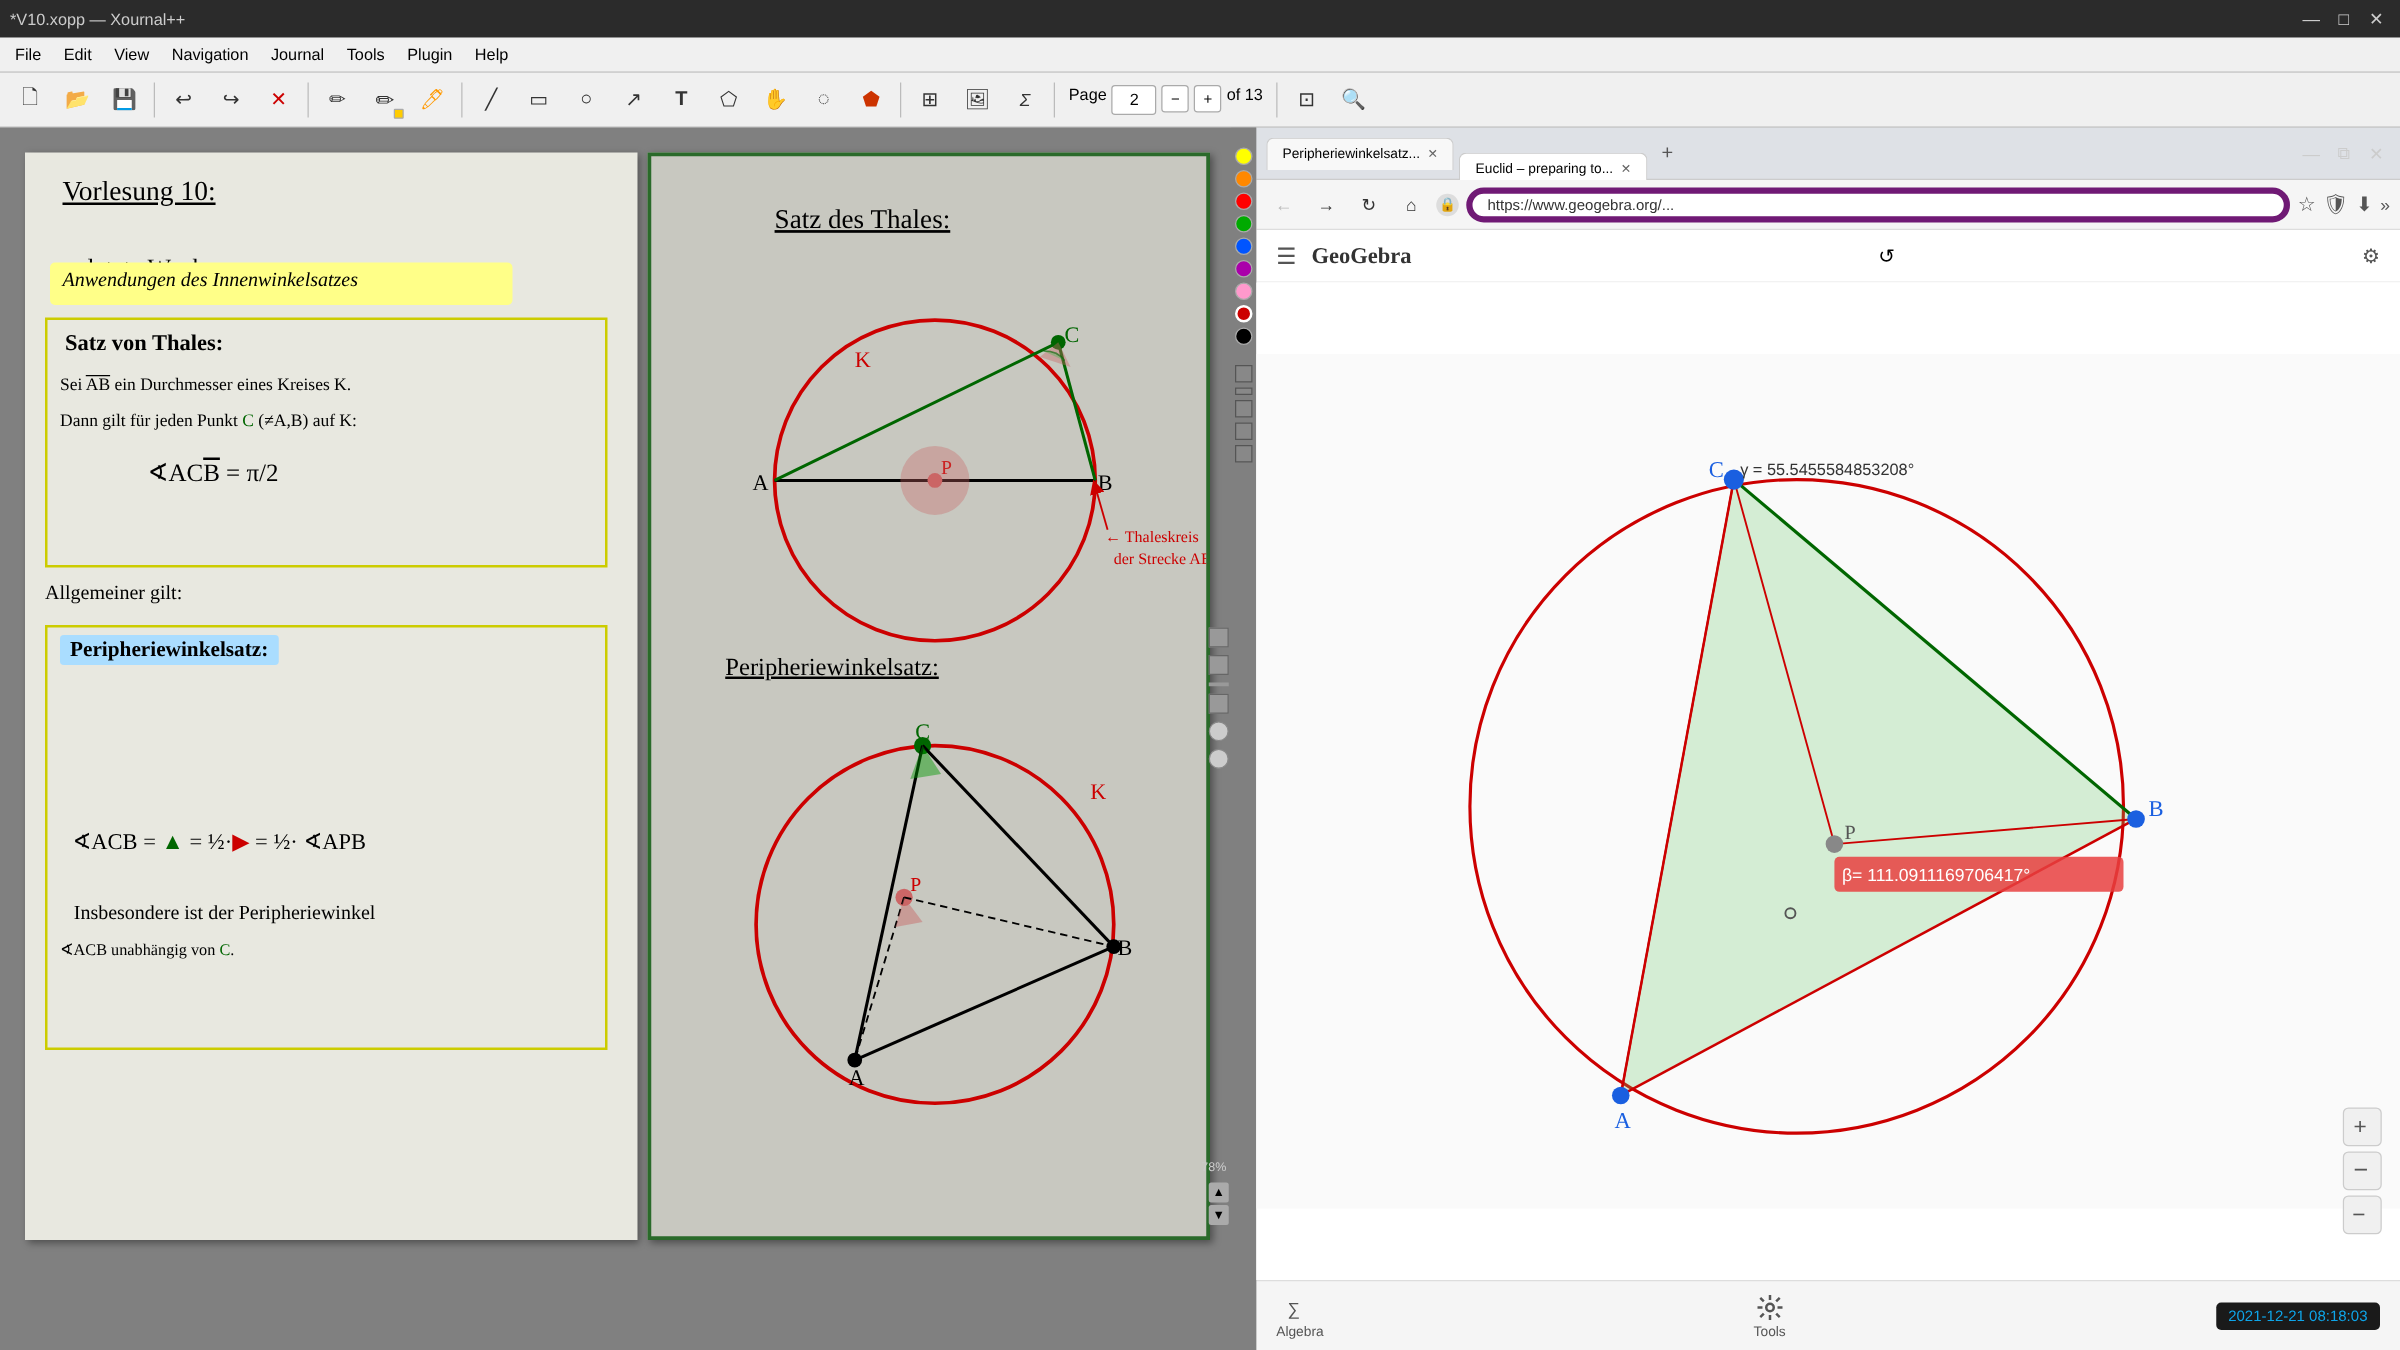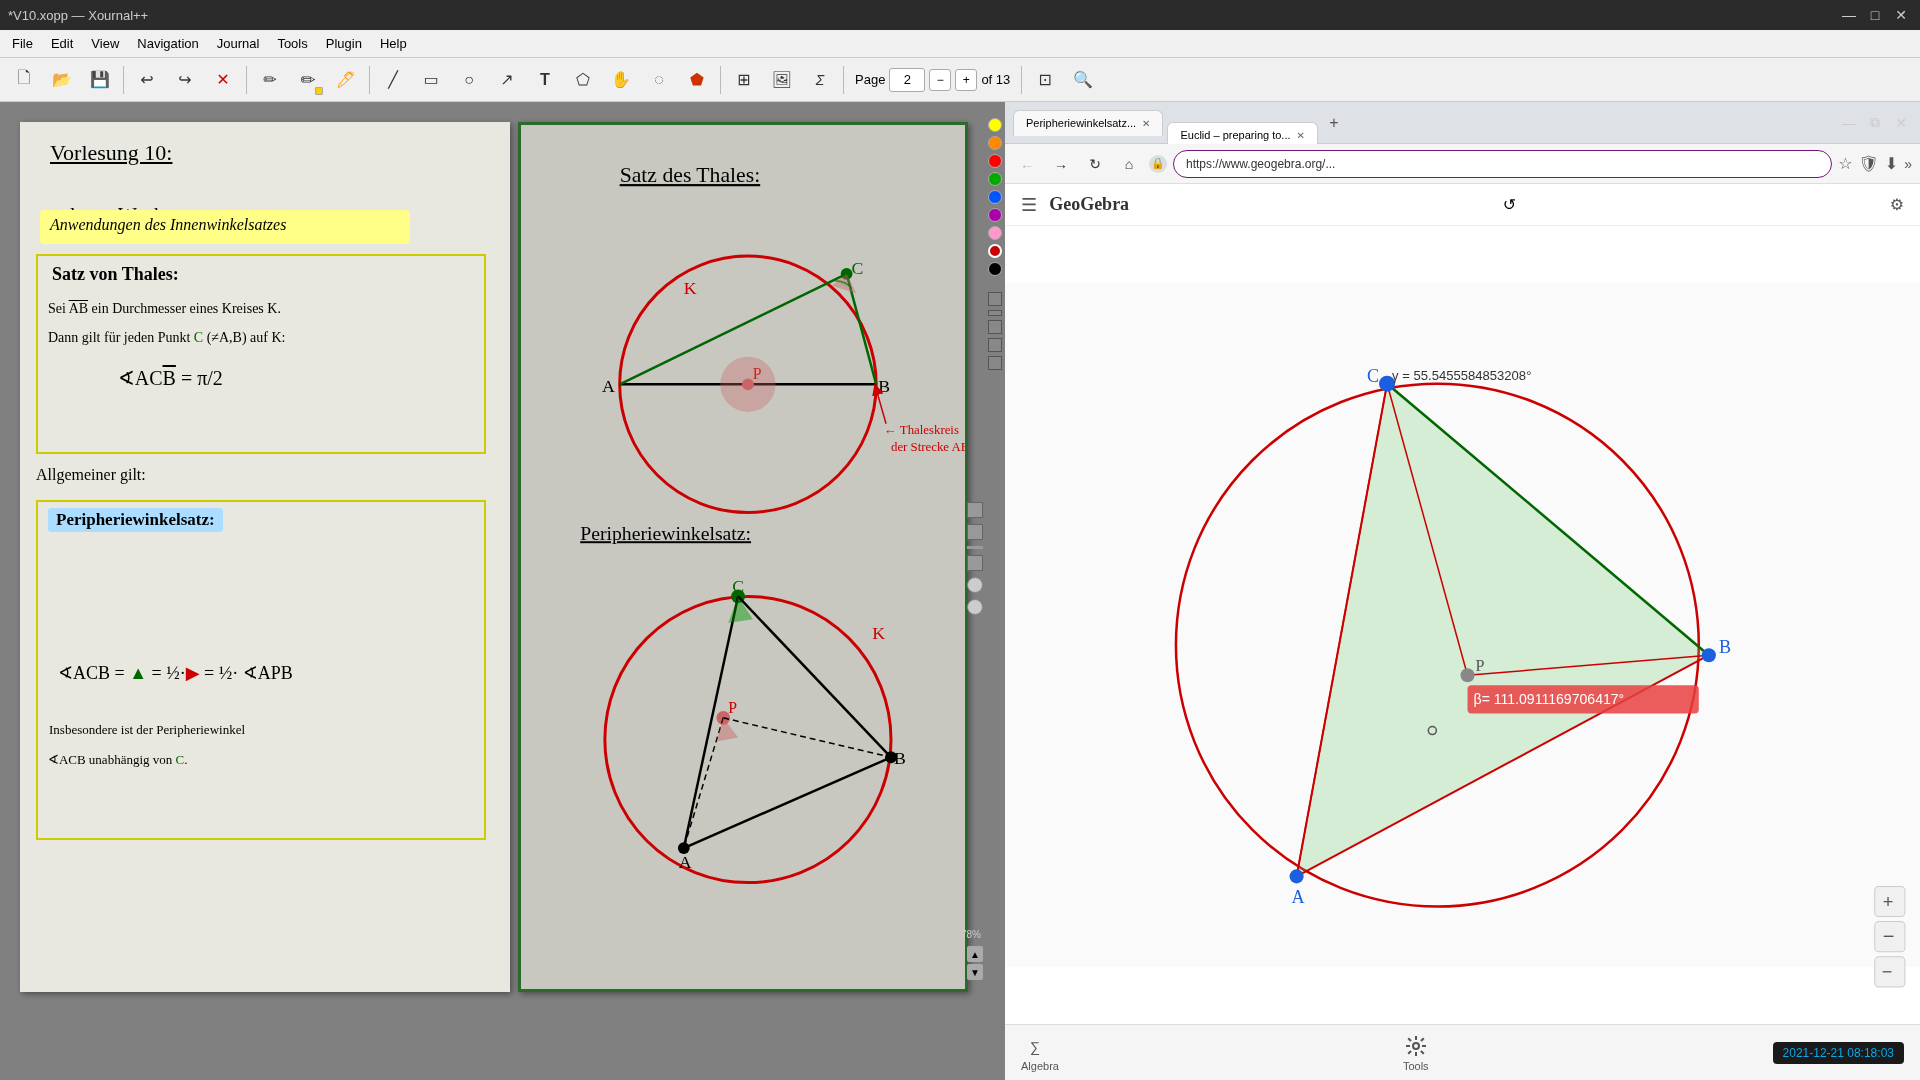--- a/index.html
+++ b/index.html
@@ -51,21 +51,21 @@
       display: flex; align-items: center; justify-content: center;
       cursor: pointer;
       border-radius: 4px;
       border: 1px solid transparent;
       background: transparent;
       font-size: 16px;
       color: #333;
     }
     .toolbar-separator { width: 1px; height: 28px; background: #bbb; margin: 0 3px; }
     .page-nav {
-      display: flex; align-items: center; gap: 4px;
+      display: flex; gap: 4px;
       font-size: 13px; margin: 0 6px;
     }
     .page-nav input {
       width: 36px; height: 24px; text-align: center;
       border: 1px solid #aaa; border-radius: 3px;
       font-size: 13px;
     }
     .page-nav-btn {
       width: 22px; height: 22px;
       display: flex; align-items: center; justify-content: center;
@@ -168,21 +168,21 @@
     }
     .nav-btn {
       width: 28px; height: 28px;
       display: flex; align-items: center; justify-content: center;
       cursor: pointer; border-radius: 50%;
       font-size: 14px; color: #333; border: none; background: transparent;
     }
     .nav-btn.disabled { color: #bbb; cursor: default; }
     .address-bar {
       flex: 1; height: 28px;
-      border: 1px solid #701a75; border-radius: 14px;
+      border: 5px solid #701a75; border-radius: 14px;
       padding: 0 12px; font-size: 12px;
       background: #fff;
       display: flex; align-items: center; gap: 6px;
     }
     .address-text { font-size: 12px; color: #333; }
 
     
     .geogebra-header {
       height: 42px;
       background: #fff;
@@ -332,21 +332,21 @@
 
         <div class="hw-text" style="top:344px; left:16px; font-size:16px;">Allgemeiner gilt:</div>
 
         <div style="position:absolute; top:378px; left:16px; width:450px; height:340px; border:2.5px solid #cccc00;">
           <div style="position:absolute; top:6px; left:10px; background:#aaddff; padding:2px 8px; border-radius:3px;">
             <span class="hw-text" style="position:relative; font-size:17px; font-weight:bold;">Peripheriewinkelsatz:</span>
           </div>
           <div class="hw-text" style="top:160px; left:20px; font-size:18px;">
             ∢ACB = <span style="color:#006600;">▲</span> = ½·<span style="color:#cc0000;">▶</span> = ½· ∢APB
           </div>
-          <div class="hw-text" style="top:220px; left:11px; font-size:13px;">Insbesondere ist der Peripheriewinkel</div>
+          <div class="hw-text" style="top:220px; left:21px; font-size:16px;">Insbesondere ist der Peripheriewinkel</div>
           <div class="hw-text" style="top:250px; left:10px; font-size:13px;">
             ∢ACB unabhängig von <span style="color:#006600;">C</span>.
           </div>
         </div>
       </div>
 
       <div class="page-right">
 
         <svg class="geometry-svg" viewBox="0 0 450 870">
 

